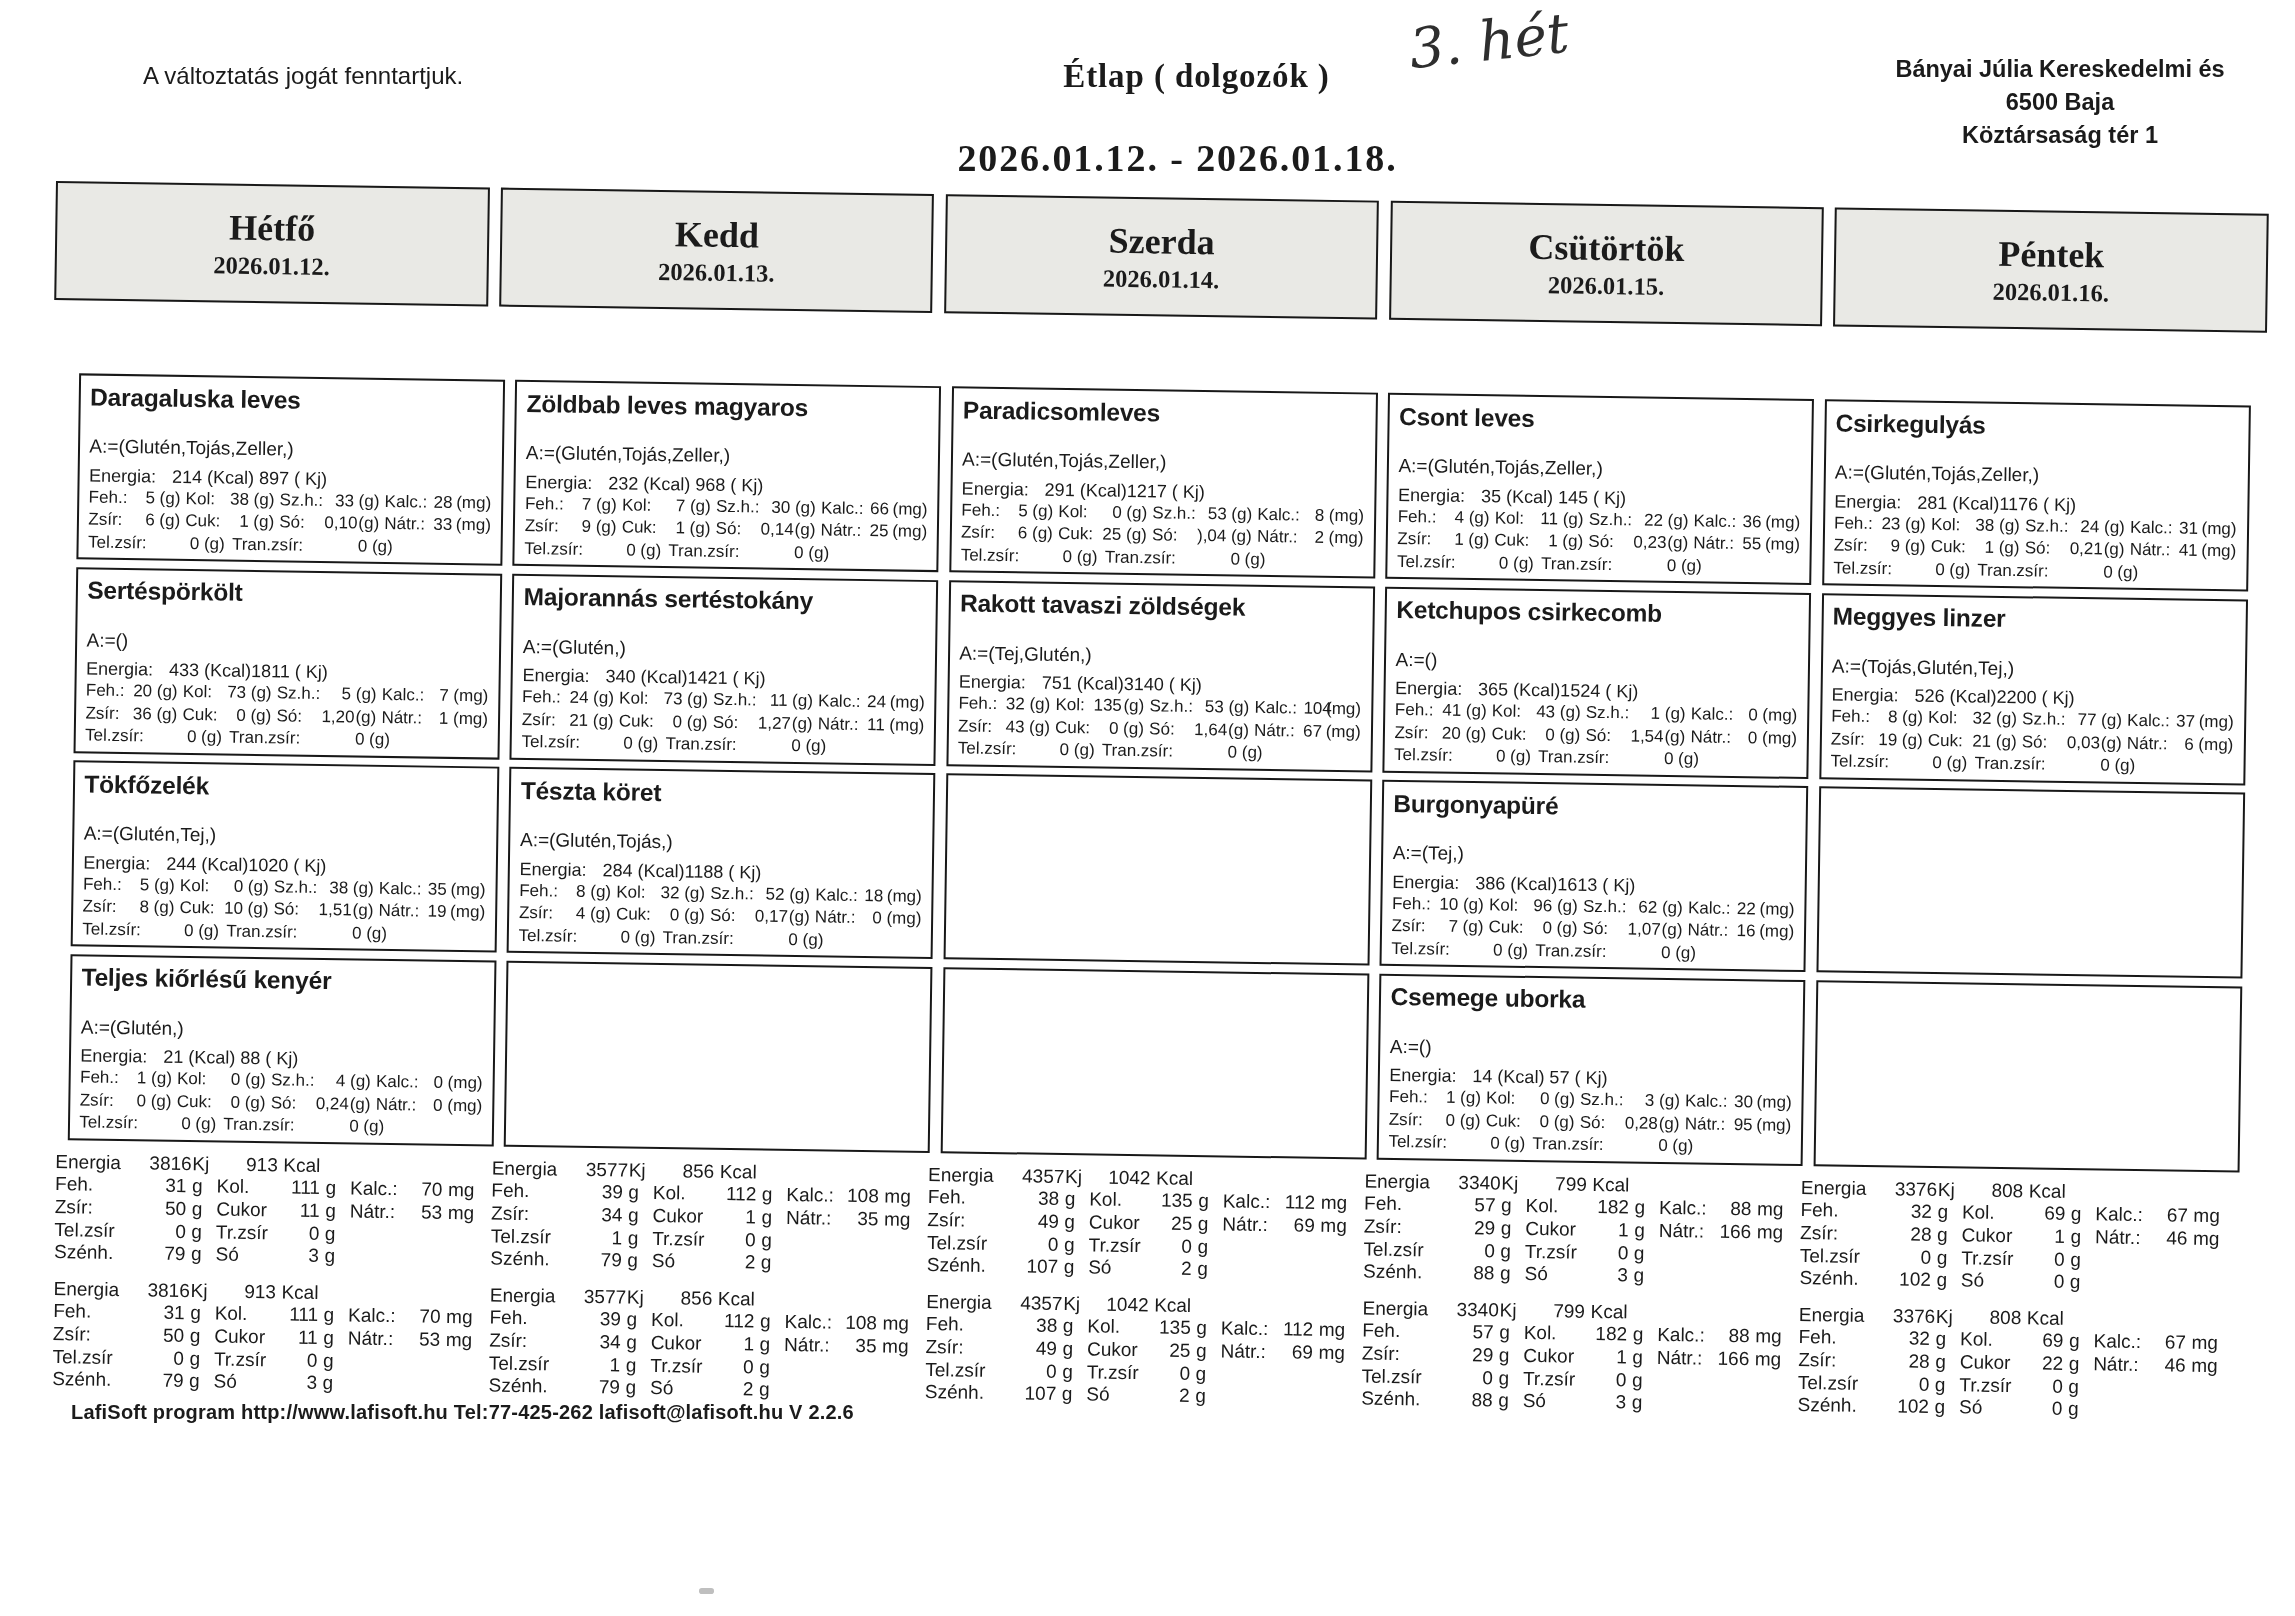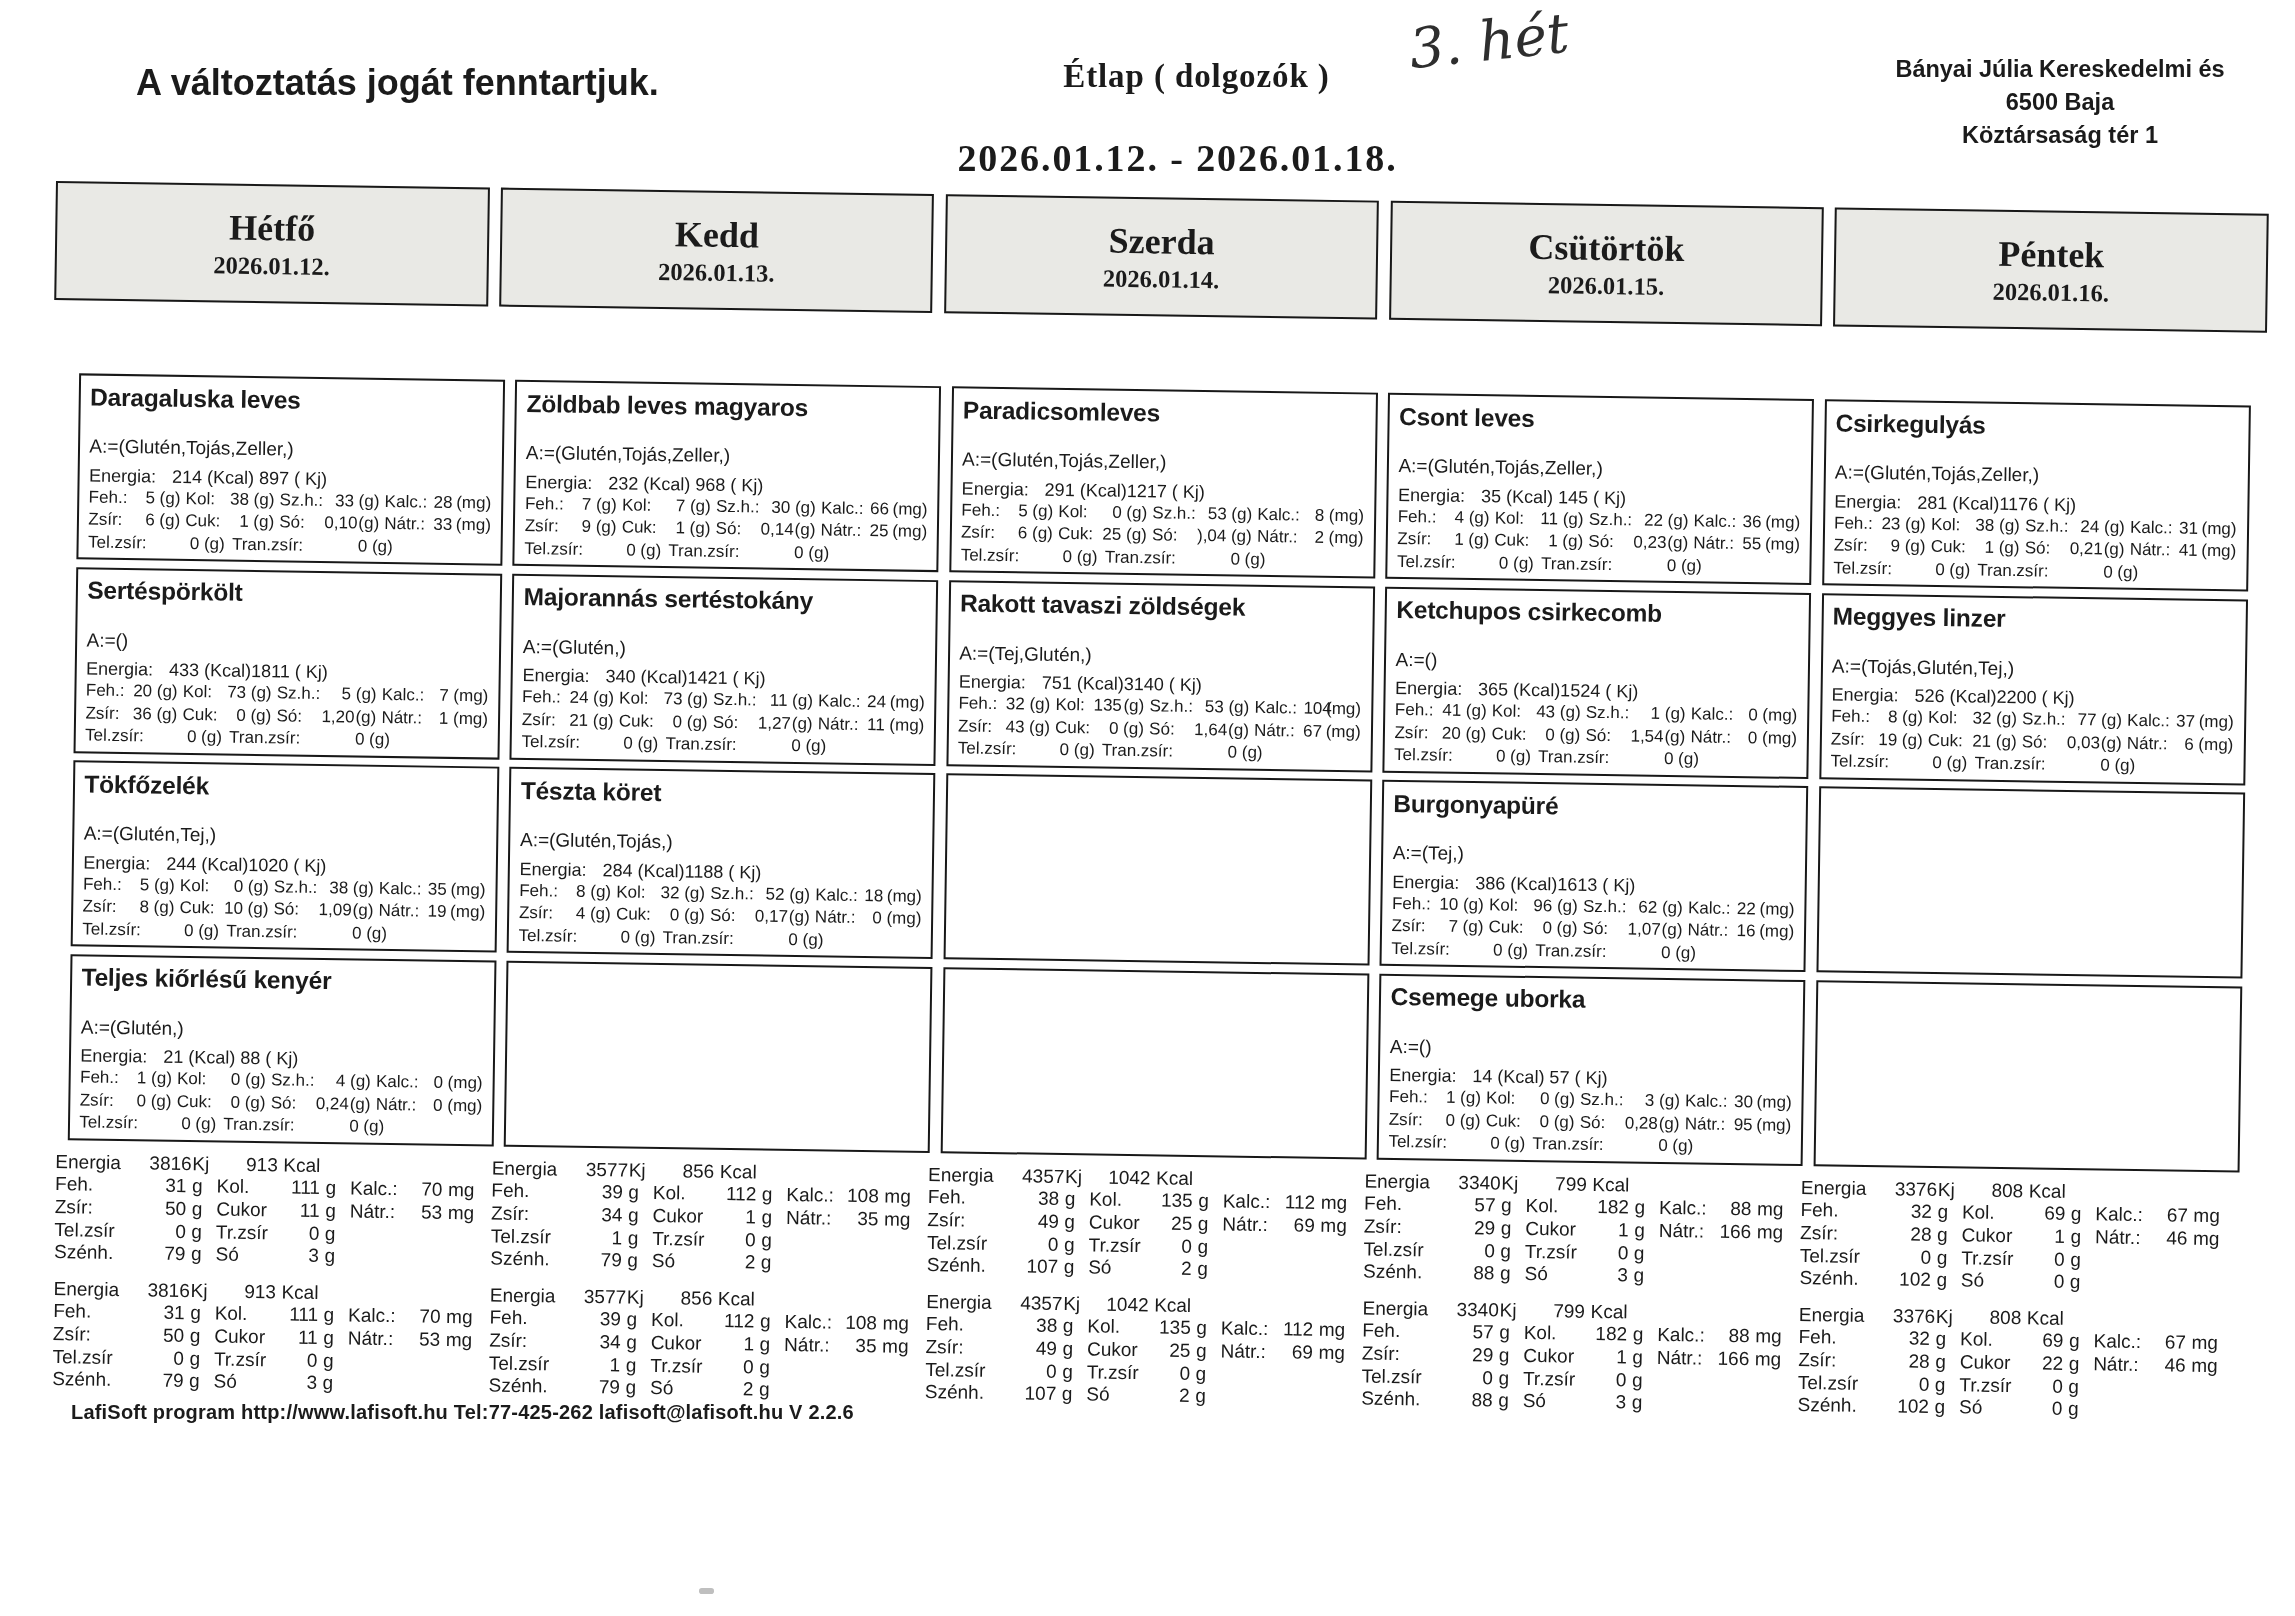--- a/index.html
+++ b/index.html
@@ -1,21 +1,21 @@
 <!DOCTYPE html>
 <html style="font-size:15px"><head>
 <meta charset="utf-8">
 <style>
   html,body{margin:0;padding:0;}
   body{width:2296px;height:1617px;position:relative;background:#ffffff;
        font-family:"Liberation Sans",sans-serif;color:#1b1b1b;overflow:hidden;}
   .sheet{position:absolute;inset:0;background:#fff;}
 
   
-  .disclaimer{position:absolute;left:136px;top:62px;font-size:36px;font-weight:bold;}
+  .disclaimer{position:absolute;left:143px;top:62px;font-size:24px;}
   .page-title{position:absolute;left:895px;top:58px;width:603px;text-align:center;
     font-family:"Liberation Serif",serif;font-weight:bold;font-size:33px;letter-spacing:0.9px;}
   .date-range{position:absolute;left:876px;top:124px;width:603px;text-align:center;
     font-family:"Liberation Serif",serif;font-weight:600;font-size:38px;letter-spacing:1.9px;margin-top:12px;}
   .handnote{position:absolute;left:1409px;top:9.4px;font-family:"DejaVu Serif",serif;
     font-style:italic;font-size:55px;transform:rotate(-6deg);color:#2e2e2e;}
   .company{position:absolute;left:1822px;top:53px;width:476px;text-align:center;
     font-weight:bold;font-size:23.5px;line-height:33px;}
 
   
@@ -555,21 +555,21 @@
             <span class="unit">(mg)</span>
           </div>
     <div class="nline">
             <span class="lab">Zsír:</span>
             <span class="val">8</span>
             <span class="unit">(g)</span>
             <span class="lab">Cuk:</span>
             <span class="val">10</span>
             <span class="unit">(g)</span>
             <span class="lab">Só:</span>
-            <span class="val">1,09</span>
+            <span class="val">1,51</span>
             <span class="unit">(g)</span>
             <span class="lab">Nátr.:</span>
             <span class="val">19</span>
             <span class="unit">(mg)</span>
           </div>
     <div class="nline nline3">
             <span class="lab">Tel.zsír:</span>
             <span class="val">0</span>
             <span class="unit">(g)</span>
             <span class="lab">Tran.zsír:</span>

